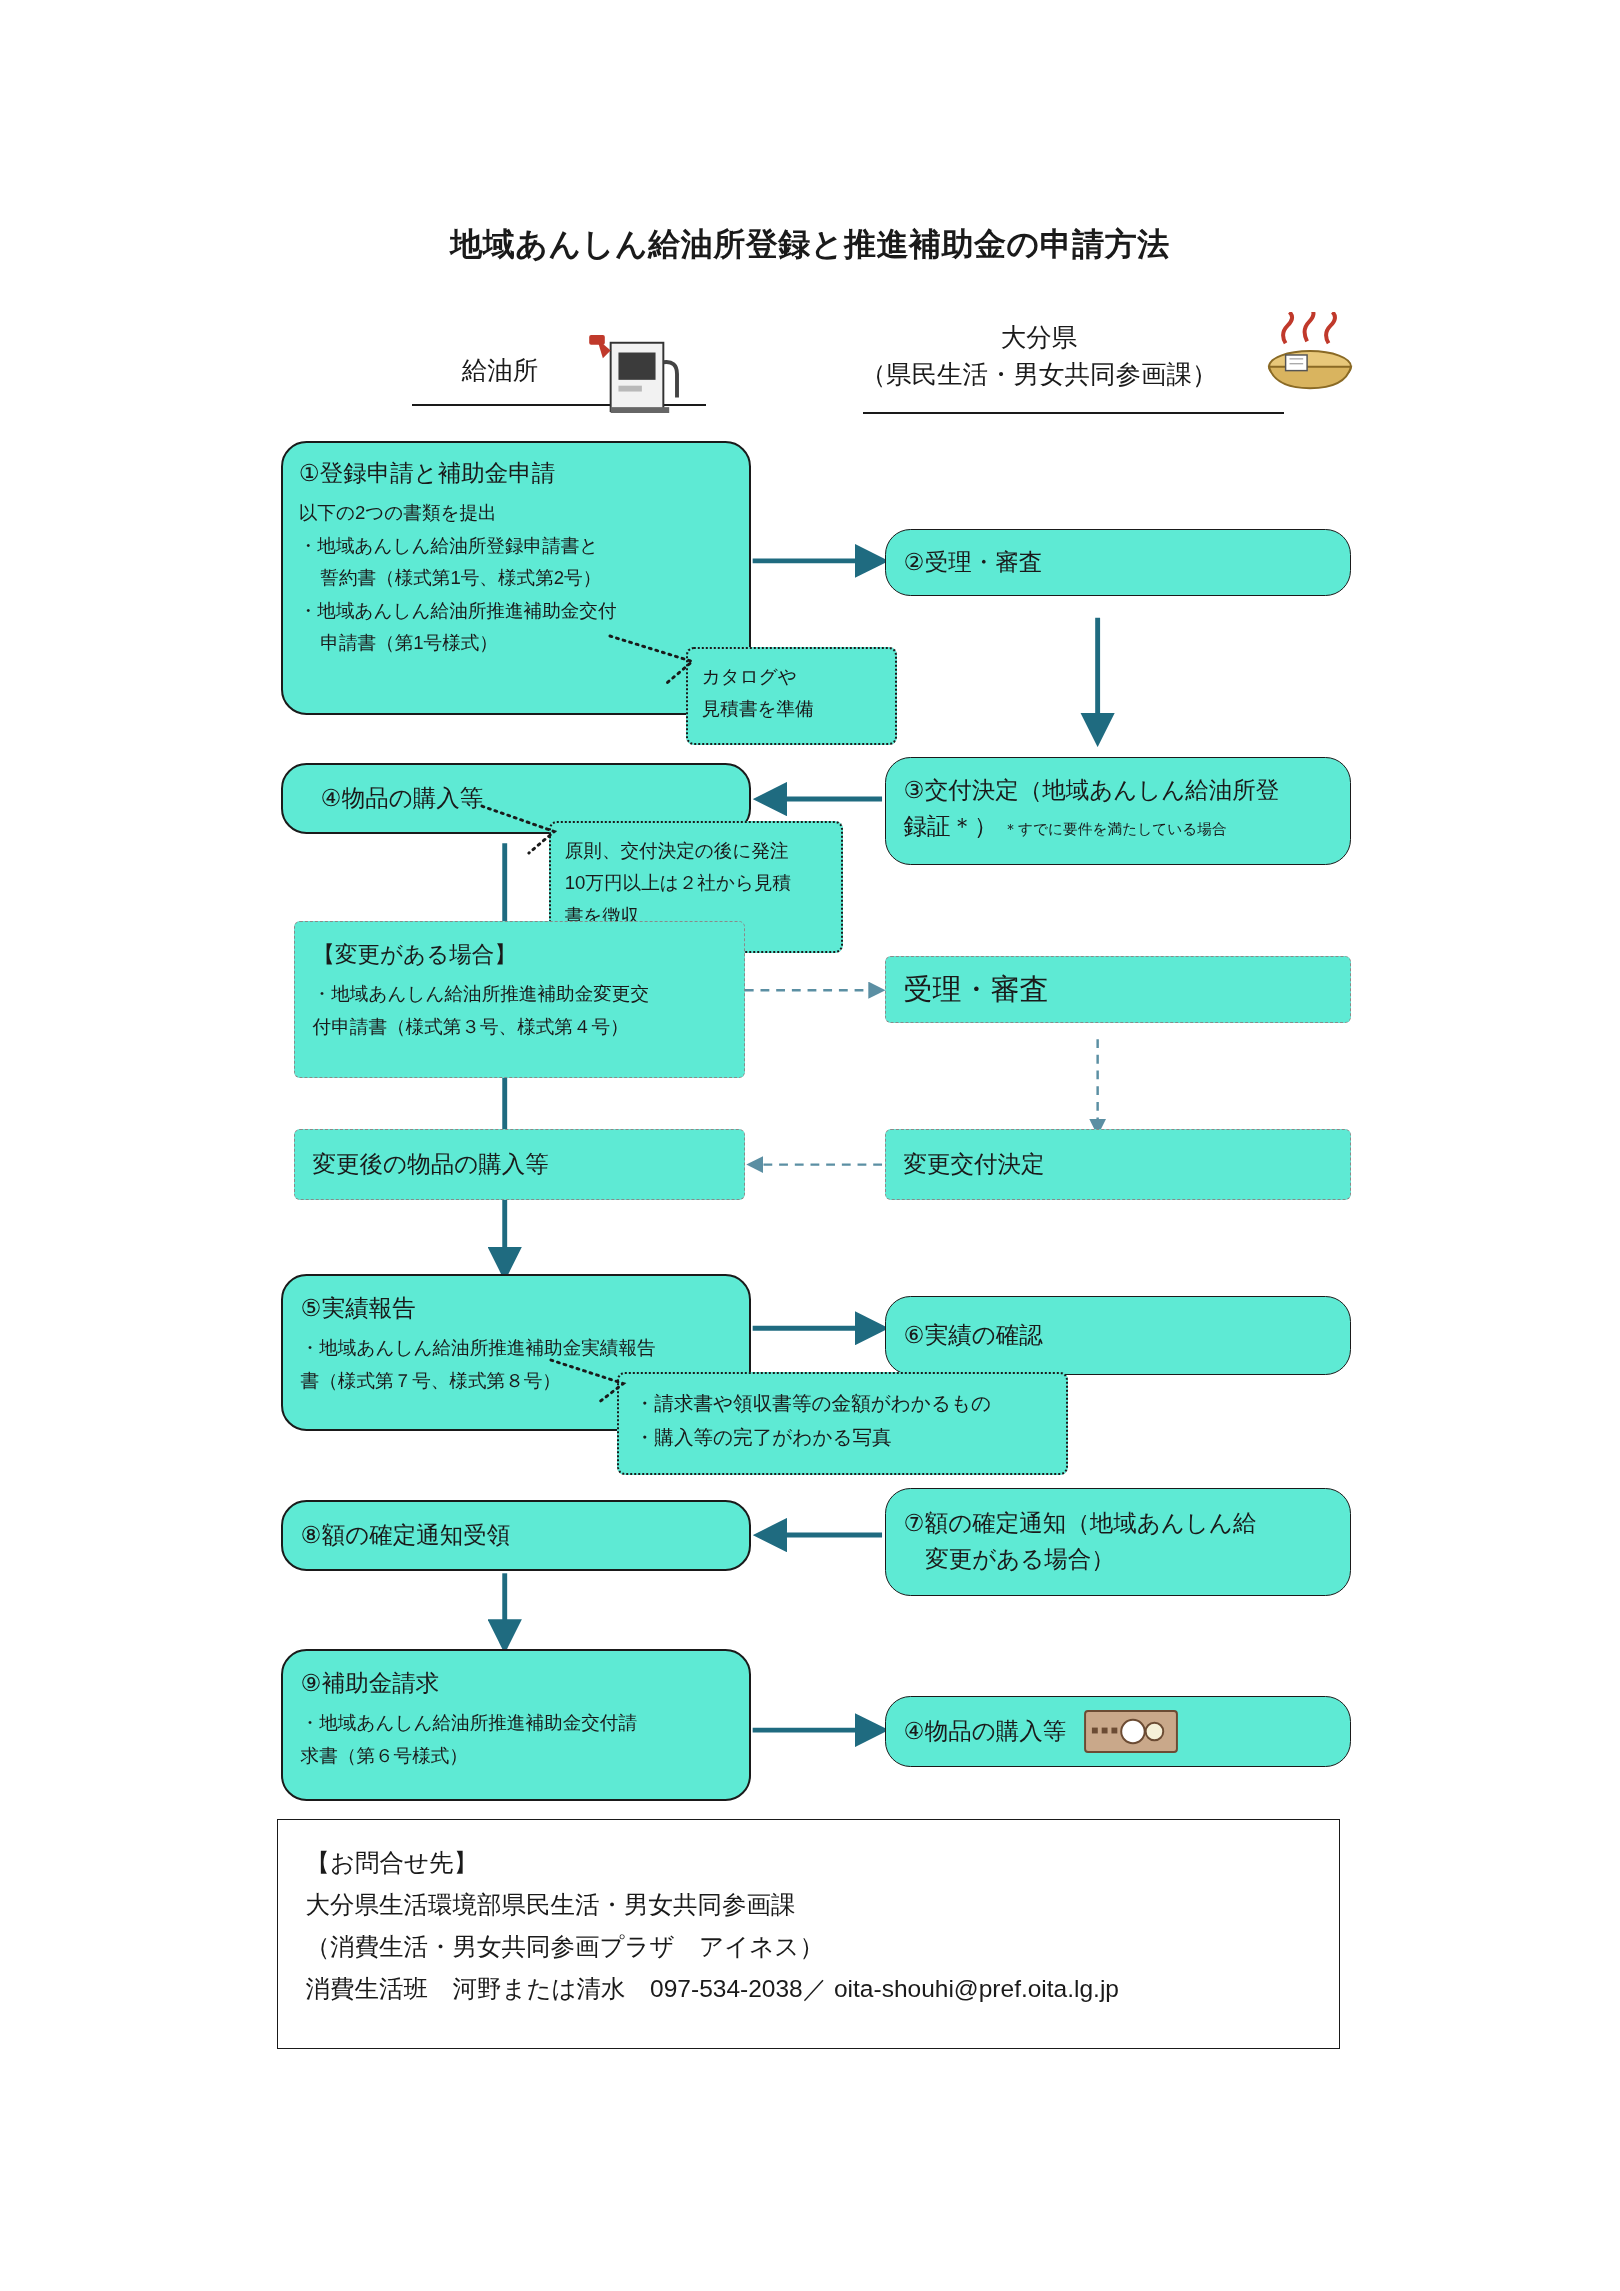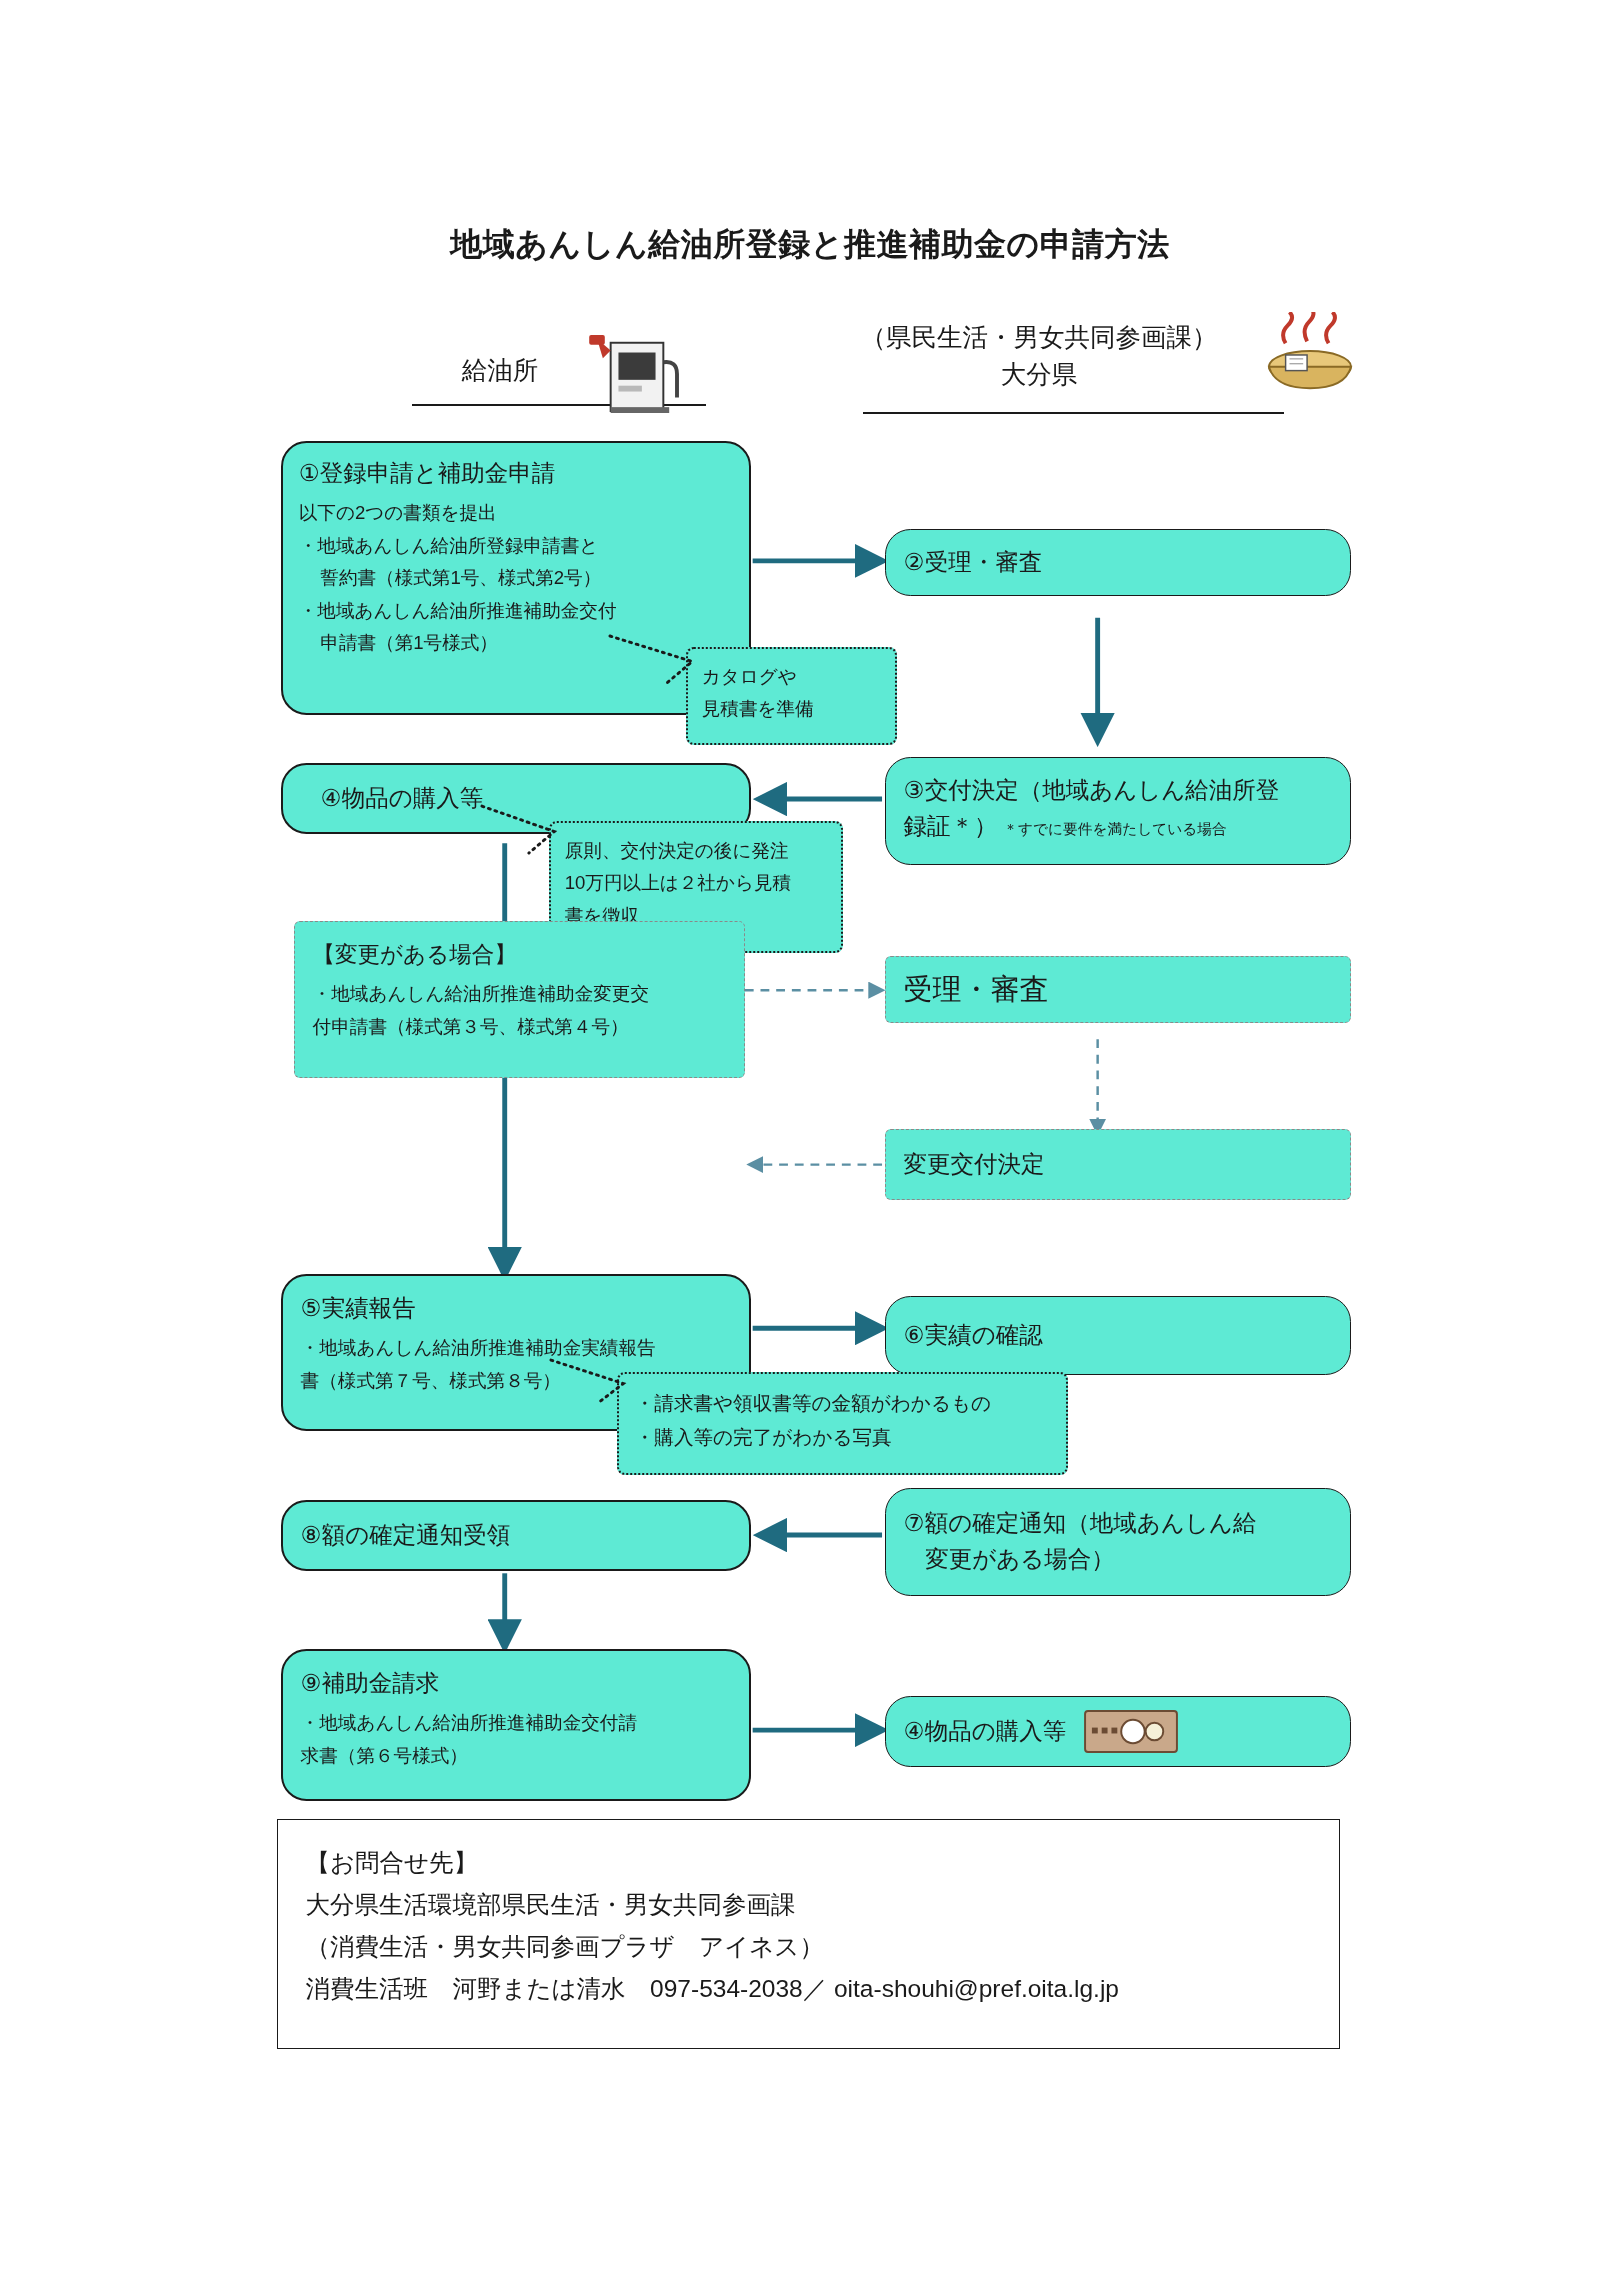--- a/index.html
+++ b/index.html
@@ -110,22 +110,22 @@
 <body>
 
 <div id="page">
 
   <div class="abs" id="title">地域あんしん給油所登録と推進補助金の申請方法</div>
 
   <div class="abs col-head" id="head-station">給油所</div>
   <div class="abs head-rule" id="rule-station"></div>
 
   <div class="abs col-head" id="head-pref">
+    <div>大分県</div>
     <div>（県民生活・男女共同参画課）</div>
-    <div>大分県</div>
   </div>
   <div class="abs head-rule" id="rule-pref"></div>
 
   <svg class="art" style="left:583px; top:333px;" width="108" height="80" viewBox="0 0 110 82">
     <rect x="28" y="10" width="54" height="70" fill="#f2f2f2" stroke="#333" stroke-width="2"></rect>
     <rect x="36" y="20" width="38" height="28" fill="#3b3b3b"></rect>
     <rect x="36" y="54" width="24" height="6" fill="#b9b9b9"></rect>
     <rect x="28" y="76" width="60" height="6" fill="#666"></rect>
     <path d="M82 30 q14 -2 14 12 v24" fill="none" stroke="#444" stroke-width="4"></path>
     <path d="M14 6 l14 12 l-8 8 z" fill="#c0392b"></path>
@@ -235,20 +235,25 @@
       <span class="b-line">付申請書（様式第３号、様式第４号）</span>
     </div>
   </div>
 
   <div class="abs box dashed center-text" style="left:885px; top:956px; width:466px; height:67px; border-radius:5.9px;">
     <div class="pad" style="padding:0 17.6px;">
       <span style="font-size:29px;">受理・審査</span>
     </div>
   </div>
 
+  <div class="abs box dashed center-text" style="left:294px; top:1129px; width:451px; height:71px; border-radius:5.9px;">
+    <div class="pad" style="padding:0 17.6px;">
+      <span style="font-size:23.5px;">変更後の物品の購入等</span>
+    </div>
+  </div>
 
   <div class="abs box dashed center-text" style="left:885px; top:1129px; width:466px; height:71px; border-radius:5.9px;">
     <div class="pad" style="padding:0 17.6px;">
       <span style="font-size:23.5px;">変更交付決定</span>
     </div>
   </div>
 
   <div class="abs box round" style="left:281px; top:1274px; width:470px; height:157px;">
     <div class="pad" style="padding:13.7px 17.6px;">
       <span class="b-title">⑤実績報告</span>

